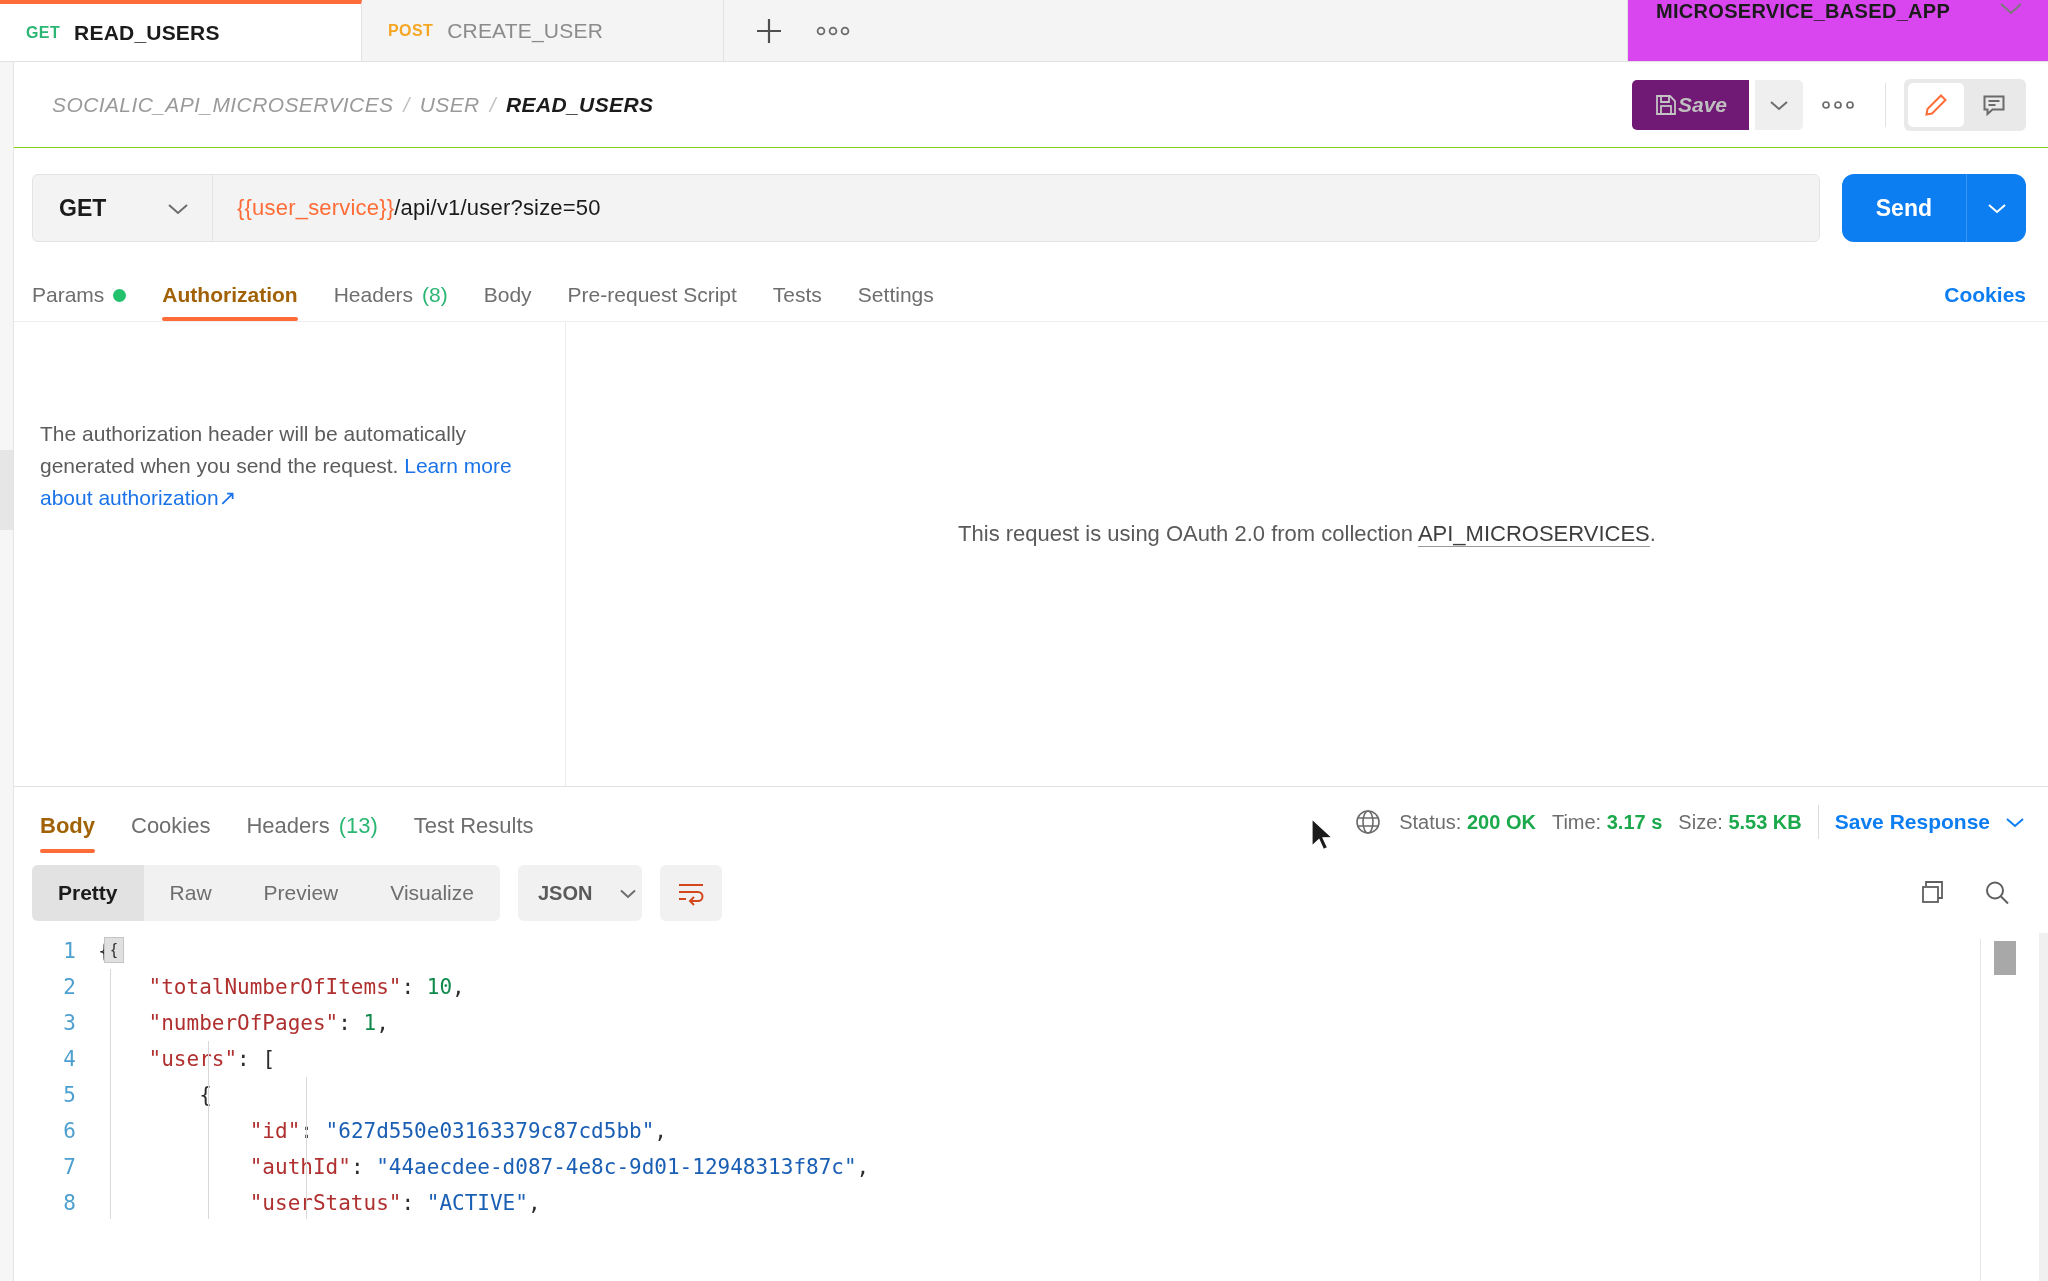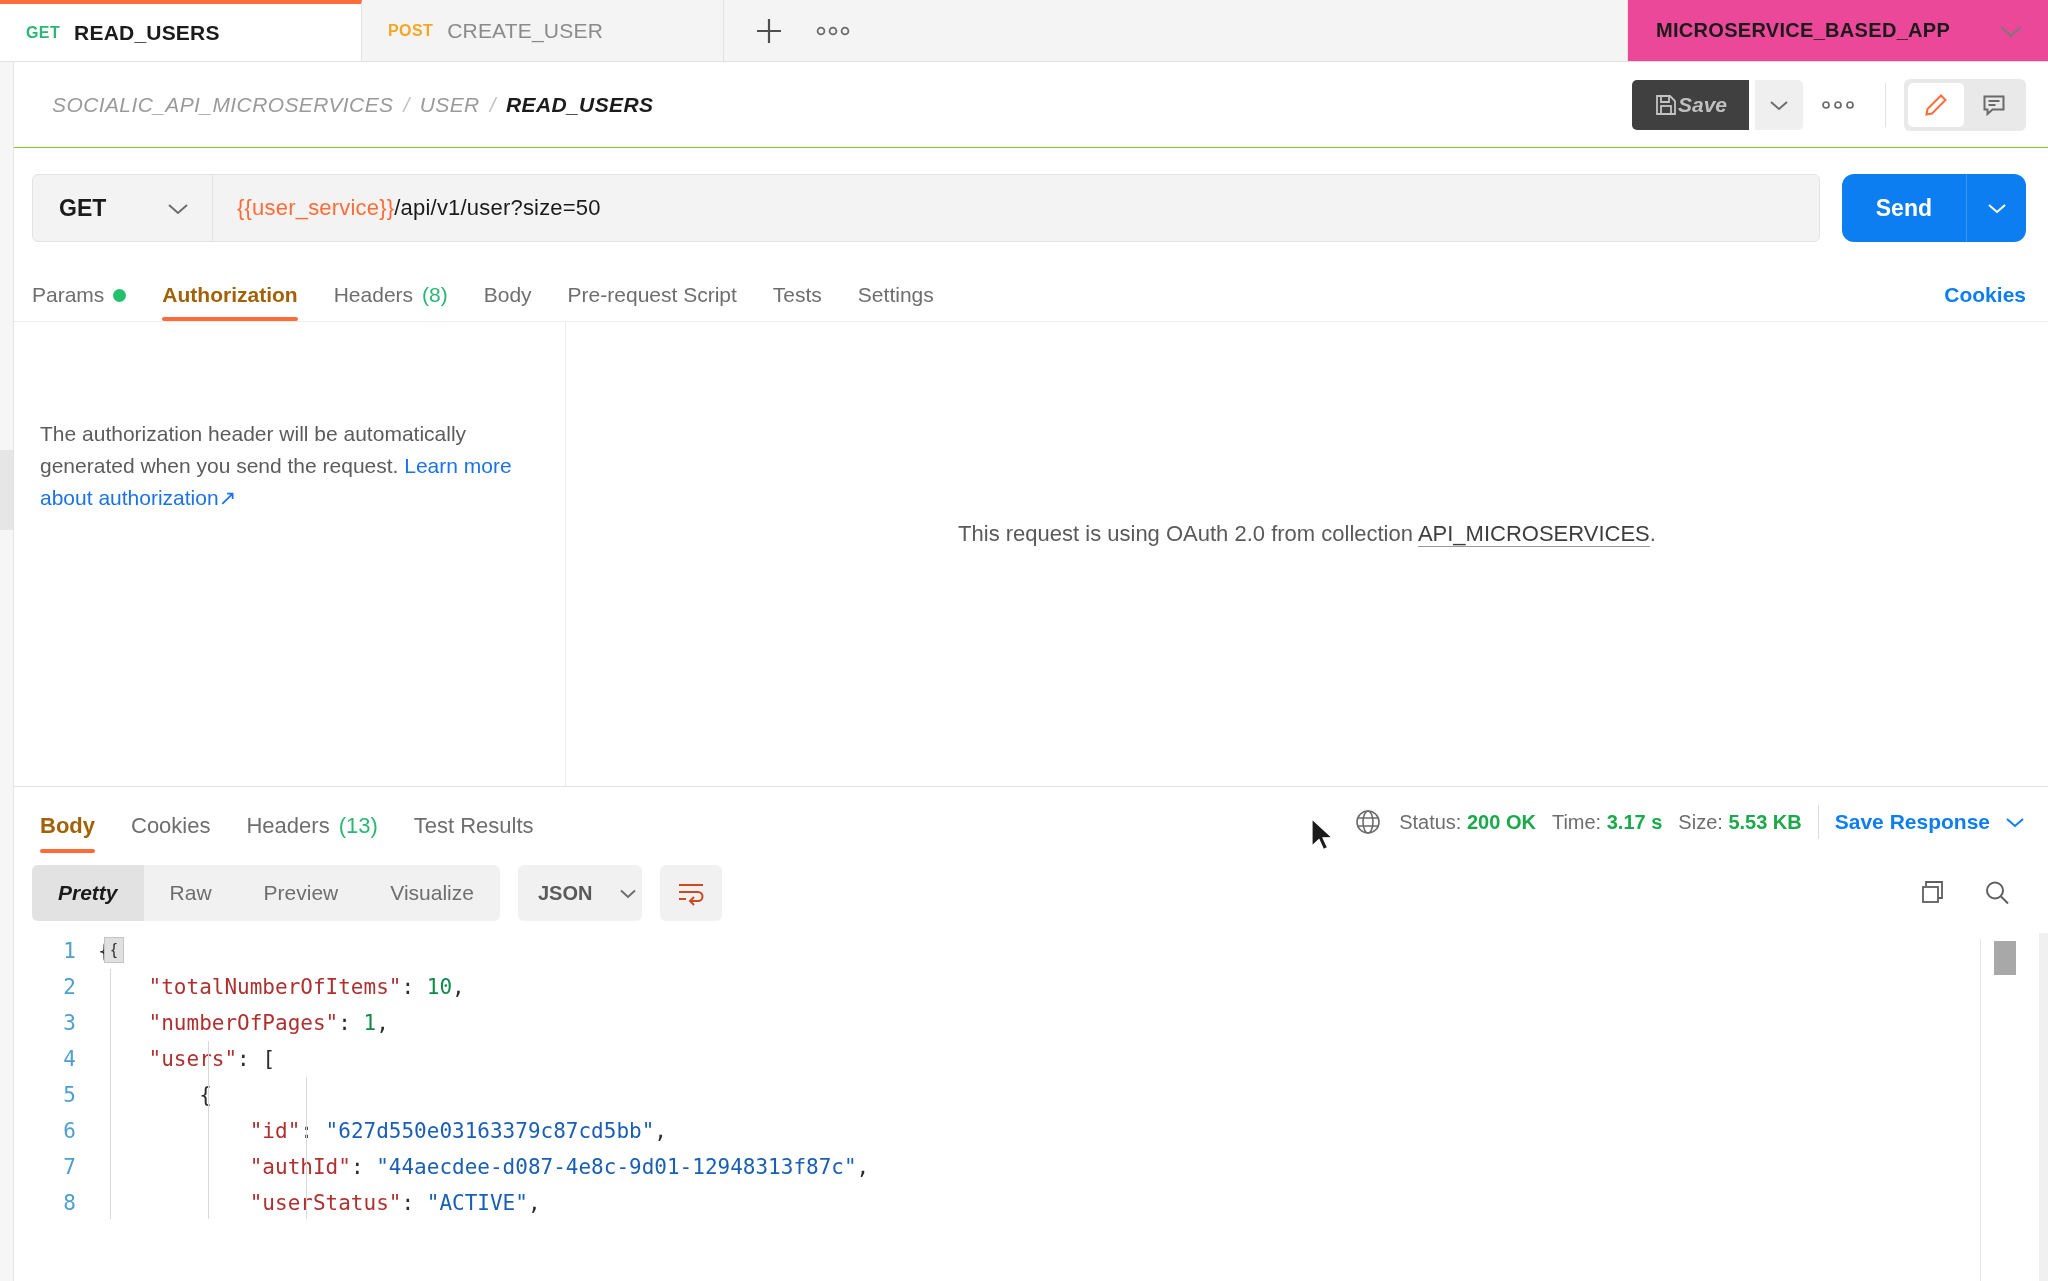--- a/index.html
+++ b/index.html
@@ -41,39 +41,39 @@
   .method.post { color: #f5a623; }
   .tab-first { width: 362px; min-width: 362px; }
   .tab-second { width: 362px; min-width: 362px; }
   .tabbar-actions { display: flex; align-items: center; gap: 10px; padding: 0 18px; }
   .icon-btn {
     width: 54px; height: 46px; display: flex; align-items: center; justify-content: center;
     border-radius: 5px; cursor: pointer; color: #5f5f5f;
   }
   .tabbar-spacer { flex: 1; border-right: 1px solid #e2e2e2; background:#f4f4f4; }
   .workspace {
-    display: flex; align-items: center; justify-content: space-between;
-    width: 420px; padding: 0 24px 0 28px; background: #ec4899;
+    display: flex; align-items: flex-start; justify-content: space-between;
+    width: 420px; padding: 0 24px 0 28px; background: #d946ef;
   }
   .workspace .ws-name { font-size: 20px; font-weight: 700; color: #1b1b1b; letter-spacing: .3px; }
 
   
   .crumbrow {
     height: 86px; display: flex; align-items: center;
     padding-left: 52px; padding-right: 22px;
     border-bottom: 1px solid #84cc16; background: #fff; flex: none; font-style: italic;
   }
   .crumbs { display: flex; align-items: center; gap: 10px; font-size: 21px; letter-spacing: .4px; }
   .crumb { color: #9a9a9a; }
   .crumb.current { color: #1b1b1b; font-weight: 700; }
   .crumb-sep { color: #c2c2c2; }
   .crumbrow-right { margin-left: auto; display: flex; align-items: center; gap: 6px; }
   .save-btn {
     display: flex; align-items: center; gap: 0;
-    background: #404040; color: #c0c0c0;
+    background: #701a75; color: #c0c0c0;
     border-radius: 5px 0 0 5px; padding: 0 22px; height: 50px;
     font-size: 21px; font-weight: 600; cursor: pointer;
   }
   .save-caret {
     width: 48px; height: 50px; background: #efefef; border-radius: 0 5px 5px 0;
     display: flex; align-items: center; justify-content: center; color: #6d6d6d; cursor: pointer;
   }
   .crumb-dots { width: 58px; height: 50px; display:flex; align-items:center; justify-content:center; color:#6b6b6b; cursor:pointer; }
   .vrule { width: 1px; height: 44px; background: #e2e2e2; margin: 0 12px; }
   .seg {
@@ -164,21 +164,21 @@
   .meta-val { color: #1ba94c; font-weight: 600; }
   .meta-sep { width: 1px; height: 34px; background: #dcdcdc; }
   .save-resp { color: #0c7ef2; font-size: 21px; font-weight: 700; display: flex; align-items: center; gap: 14px; cursor: pointer; }
 
   
   .resp-toolbar { display: flex; align-items: center; padding: 12px 22px 12px 32px; gap: 18px; flex: none; }
   .pillgroup { display: flex; background: #f1f1f1; border-radius: 6px; overflow: hidden; height: 56px; }
   .pill {
     display: flex; align-items: center; padding: 0 26px; font-size: 21px; color: #6e6e6e; cursor: pointer;
   }
-  .pill.on { background: #e2e2e2; color: #1b1b1b; font-weight: 700; font-style: italic; }
+  .pill.on { background: #e2e2e2; color: #1b1b1b; font-weight: 700; }
   .fmt-select {
     background: #f1f1f1; border-radius: 6px; height: 56px; width: 124px;
     display: flex; align-items: center; justify-content: space-between; padding: 0 4px 0 20px;
     font-size: 20px; font-weight: 700; color: #5a5a5a; cursor: pointer;
   }
   .wrap-btn {
     background: #f1f1f1; border-radius: 6px; height: 56px; width: 62px;
     display: flex; align-items: center; justify-content: center; cursor: pointer;
   }
   .toolbar-right { margin-left: auto; display: flex; align-items: center; gap: 34px; padding-right: 14px; }

